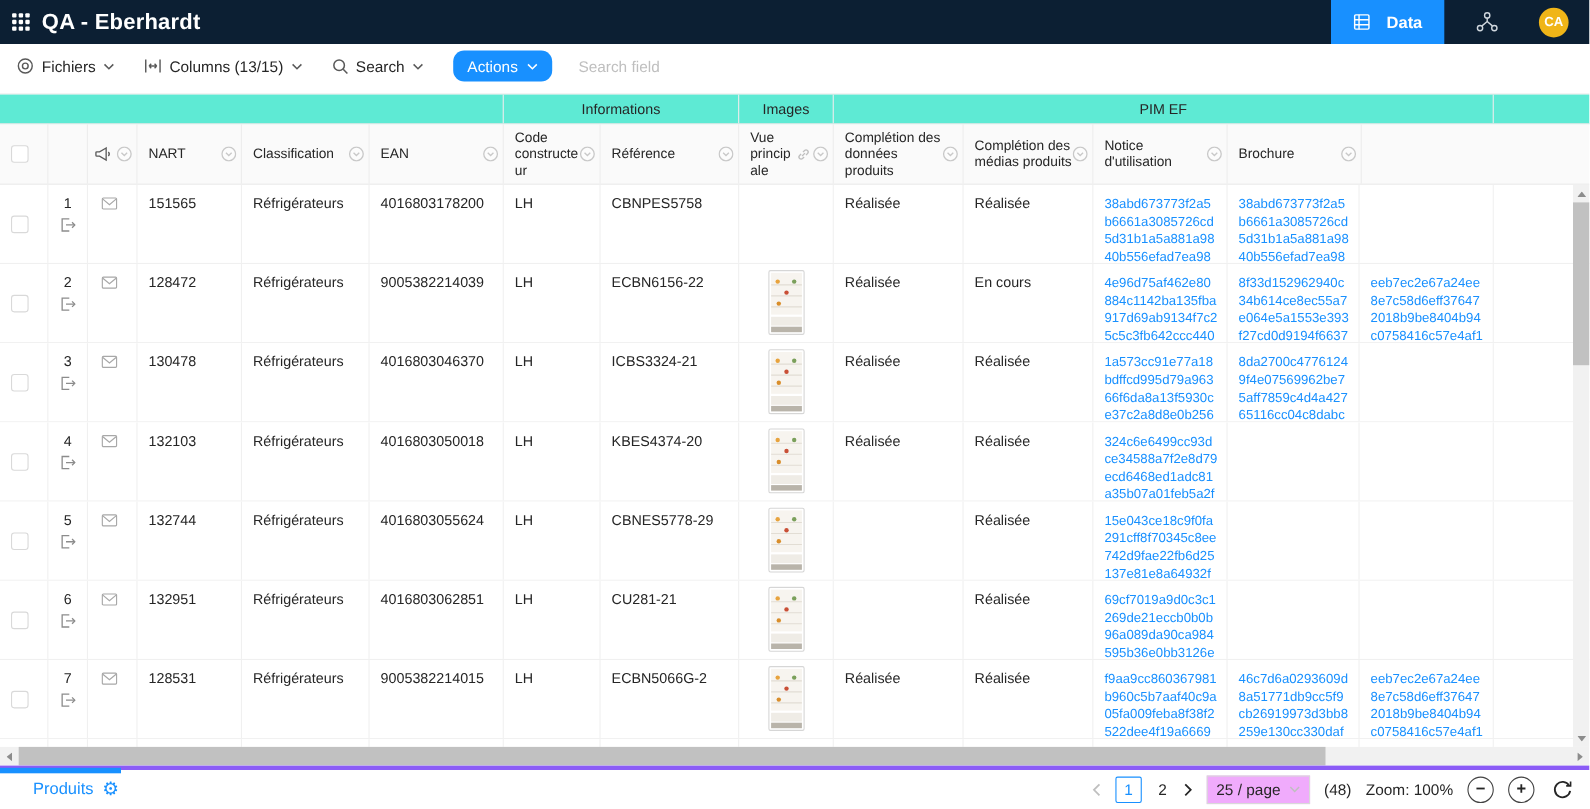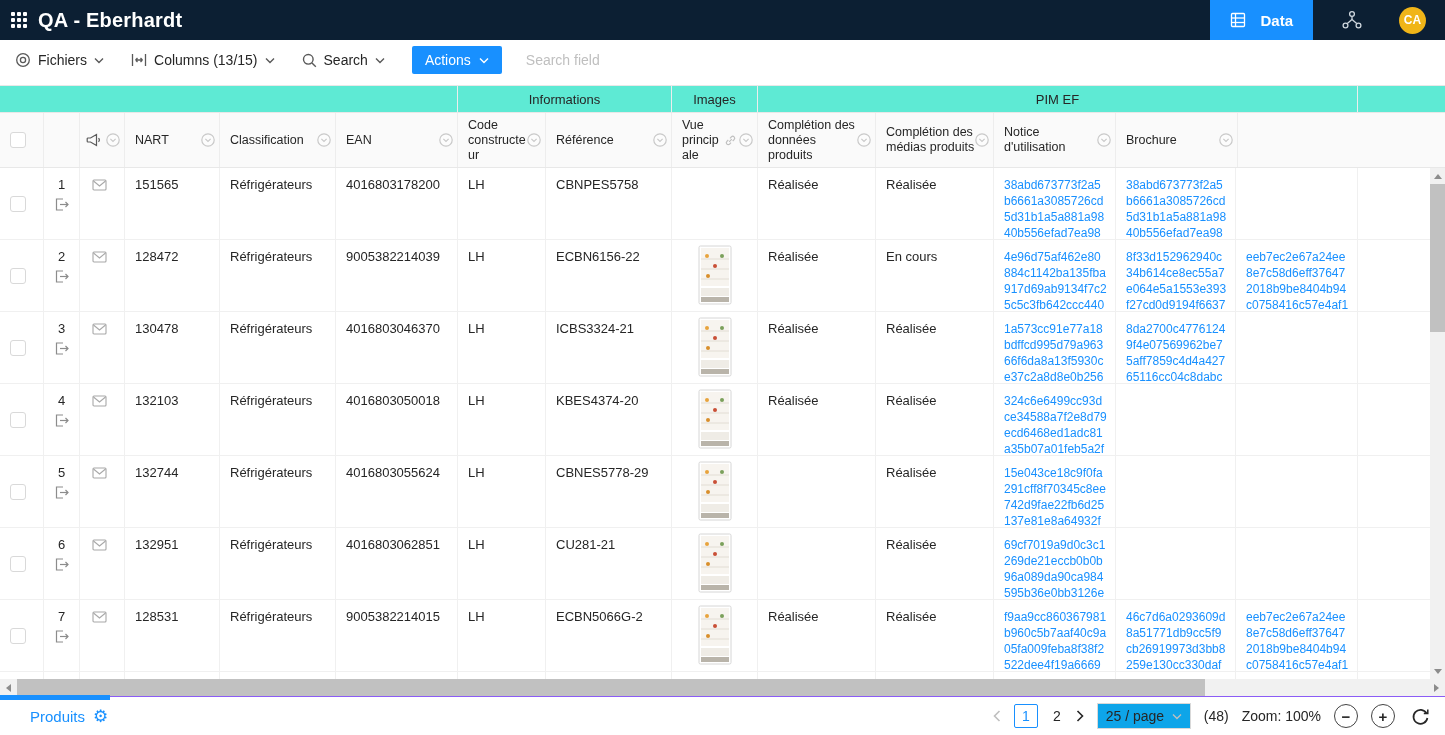--- a/index.html
+++ b/index.html
@@ -18,21 +18,21 @@
     padding:0 20px;font-size:15px;font-weight:700;cursor:pointer}
   .net-btn{width:78px;height:100%;display:flex;align-items:center;justify-content:center;cursor:pointer}
   .avatar{width:27px;height:27px;border-radius:50%;background:var(--avatar);color:#fff;font-size:12px;
     font-weight:700;display:flex;align-items:center;justify-content:center;margin:0 19px 0 8px;cursor:pointer}
 
   
   .toolbar{height:40px;display:flex;align-items:center;font-size:14px;padding-left:15px}
   .tbi{display:flex;align-items:center;gap:7px;margin-right:27px;cursor:pointer;color:#262626}
   .tbi svg{flex:0 0 auto}
   .chev{color:#595959}
-  .actions-btn{background:var(--accent);color:#fff;border:none;border-radius:2px;height:28px;
+  .actions-btn{background:var(--accent);color:#fff;border:none;border-radius:10px;height:28px;
     padding:0 13px;font-size:14px;display:flex;align-items:center;gap:8px;margin-right:22px;cursor:pointer}
   .search-input{border:none;outline:none;font-size:14px;width:330px;color:#a21caf}
   .search-input::placeholder{color:#bfbfbf}
 
   
   .grid{margin-top:5px;border-top:1px solid #e8e8e8}
   .grow{display:flex;width:1445px}
   .grouprow{height:27px;background:#5eead4;border-bottom:1px solid #e8e8e8;font-size:13px;color:#262626}
   .gcell{display:flex;align-items:center;justify-content:center;border-right:1px solid #ededed;height:100%}
   .gcell.last{border-right:none}
@@ -59,33 +59,33 @@
 
   
   .hscroll{position:absolute;left:0;top:679px;width:1445px;height:17px;background:#f1f1f1}
   .hthumb{position:absolute;left:17px;top:0;width:1188px;height:17px;background:#c1c1c1;cursor:pointer}
   .sarrow{position:absolute;top:0;width:17px;height:17px;display:flex;align-items:center;justify-content:center;color:#8c8c8c;cursor:pointer}
   .vscroll{position:absolute;right:0;top:168px;width:15px;height:511px;background:#f1f1f1}
   .vthumb{position:absolute;top:16px;left:0;width:15px;height:148px;background:#c1c1c1;cursor:pointer}
   .varrow{position:absolute;left:0;width:15px;height:16px;display:flex;align-items:center;justify-content:center;color:#8c8c8c;cursor:pointer}
 
   
-  .footer{position:absolute;left:0;top:696px;width:1445px;height:39px;border-top:1px solid #8b5cf6;
+  .footer{position:absolute;left:0;top:696px;width:1445px;height:39px;border-top:4px solid #8b5cf6;
     display:flex;align-items:center;background:#fff}
   .tab-ind{position:absolute;top:-2px;left:0;width:110px;height:5px;background:var(--accent)}
   .produits{color:var(--accent);font-size:15px;margin-left:30px;display:flex;align-items:center;gap:8px;cursor:pointer}
   .gear{font-size:17px;line-height:1;cursor:pointer}
   .pager{margin-left:auto;display:flex;align-items:center;gap:13px;margin-right:13px;font-size:14px;color:#262626}
   .pg-prev{color:#bfbfbf;display:flex;cursor:default}
   .pg-next{color:#262626;display:flex;cursor:pointer}
   .pg-cur{min-width:24px;height:24px;border:1px solid var(--accent);border-radius:2px;color:var(--accent);
     display:flex;align-items:center;justify-content:center;cursor:pointer;background:#fff}
   .pg-n{cursor:pointer;padding:0 2px}
   .psel{width:94px;height:26px;border:1px solid #d9d9d9;border-radius:0;display:flex;align-items:center;
-    justify-content:space-between;padding:0 8px;cursor:pointer;color:#262626;background:#0ea5e9}
+    justify-content:space-between;padding:0 8px;cursor:pointer;color:#262626;background:#f0abfc}
   .psel .chev{color:#bfbfbf}
   .zbtn{width:24px;height:24px;border:1.6px solid #434343;border-radius:50%;display:flex;align-items:center;
     justify-content:center;font-size:15px;font-weight:700;cursor:pointer;background:#fff;color:#262626;line-height:1}
   .rbtn{width:24px;height:24px;display:flex;align-items:center;justify-content:center;cursor:pointer}
 </style>
 </head>
 <body>
 
 <svg width="0" height="0" style="position:absolute">
   <defs>

